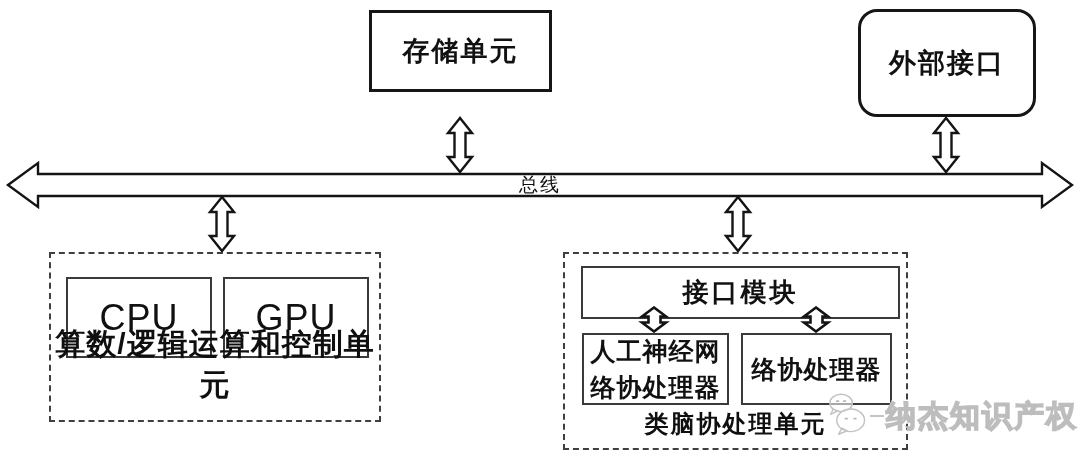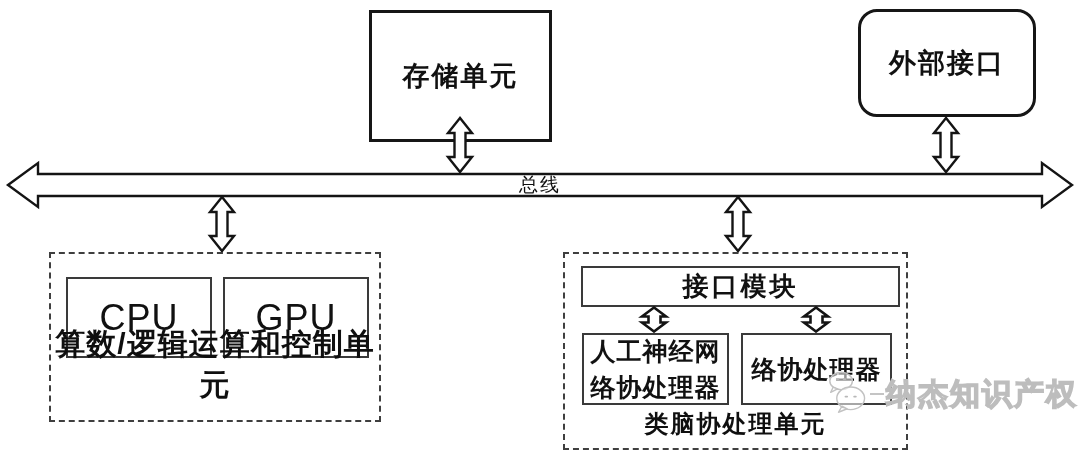--- a/index.html
+++ b/index.html
@@ -79,21 +79,21 @@
     letter-spacing: 2px;
   }
 
   svg { display: block; }
   .arrow-shape { fill: #ffffff; stroke: #141414; }
 
   
   .watermark {
     position: absolute;
     left: 822px;
-    top: 364px;
+    top: 386px;
     width: 256px;
     height: 60px;
     display: flex;
     align-items: center;
     z-index: 6;
     pointer-events: none;
   }
   .watermark-text {
     font-size: 30px;
     font-weight: 700;
@@ -106,21 +106,21 @@
     width: 16px; height: 0;
     border-top: 2px solid #c4c4c4;
     margin: 0 2px 0 -4px;
   }
 </style>
 </head>
 <body>
 
 <div id="stage">
 
-  <div class="node" style="left:369px; top:10px; width:183px; height:132px;">
+  <div class="node" style="left:369px; top:10px; width:183px; height:82px;">
     <span>存储单元</span>
   </div>
 
   <div class="node" style="left:858px; top:9px; width:178px; height:108px;border-radius:19px;">
     <span>外部接口</span>
   </div>
 
   <svg class="abs" style="left:0; top:150px;" width="1080" height="70" viewBox="0 0 1080 70">
     <polygon class="arrow-shape" stroke-width="2.4" stroke-linejoin="miter" points="8,35 38,13 38,24 1042,24 1042,13 1072,35 1042,57 1042,46 38,46 38,57"></polygon>
   </svg>
@@ -143,21 +143,21 @@
     <div class="inner-node cpu-gpu" style="left:15px; top:23px; width:146px; height:81px;">
       <span>CPU</span>
     </div>
     <div class="inner-node cpu-gpu" style="left:172px; top:23px; width:146px; height:81px;">
       <span>GPU</span>
     </div>
     <div class="group-label compute-label">算数/逻辑运算和控制单元</div>
   </div>
 
   <div class="group" style="left:563px; top:252px; width:345px; height:198px;">
-    <div class="inner-node iface" style="left:16px; top:12px; width:319px; height:41px;">
+    <div class="inner-node iface" style="left:16px; top:12px; width:319px; height:53px;">
       <span>接口模块</span>
     </div>
 
     <svg class="abs" style="left:72px; top:52px;" width="34" height="27" viewBox="0 0 34 27">
       <polygon class="arrow-shape" stroke-width="2.6" points="17,1.5 5,10.5 11.5,10.5 11.5,16.5 5,16.5 17,25.5 29,16.5 23.5,16.5 23.5,10.5 29,10.5"></polygon>
     </svg>
     <svg class="abs" style="left:234px; top:52px;" width="34" height="27" viewBox="0 0 34 27">
       <polygon class="arrow-shape" stroke-width="2.6" points="17,1.5 5,10.5 11.5,10.5 11.5,16.5 5,16.5 17,25.5 29,16.5 23.5,16.5 23.5,10.5 29,10.5"></polygon>
     </svg>
 

